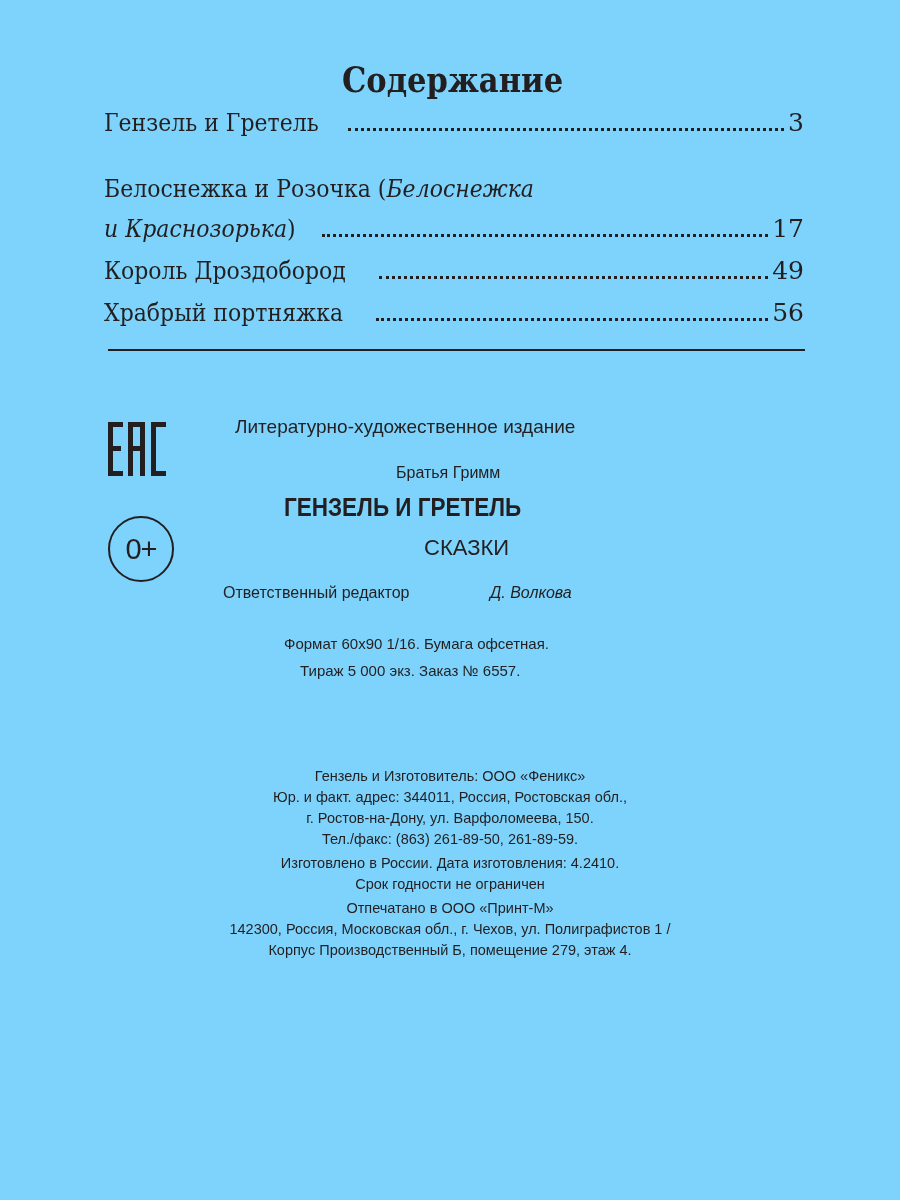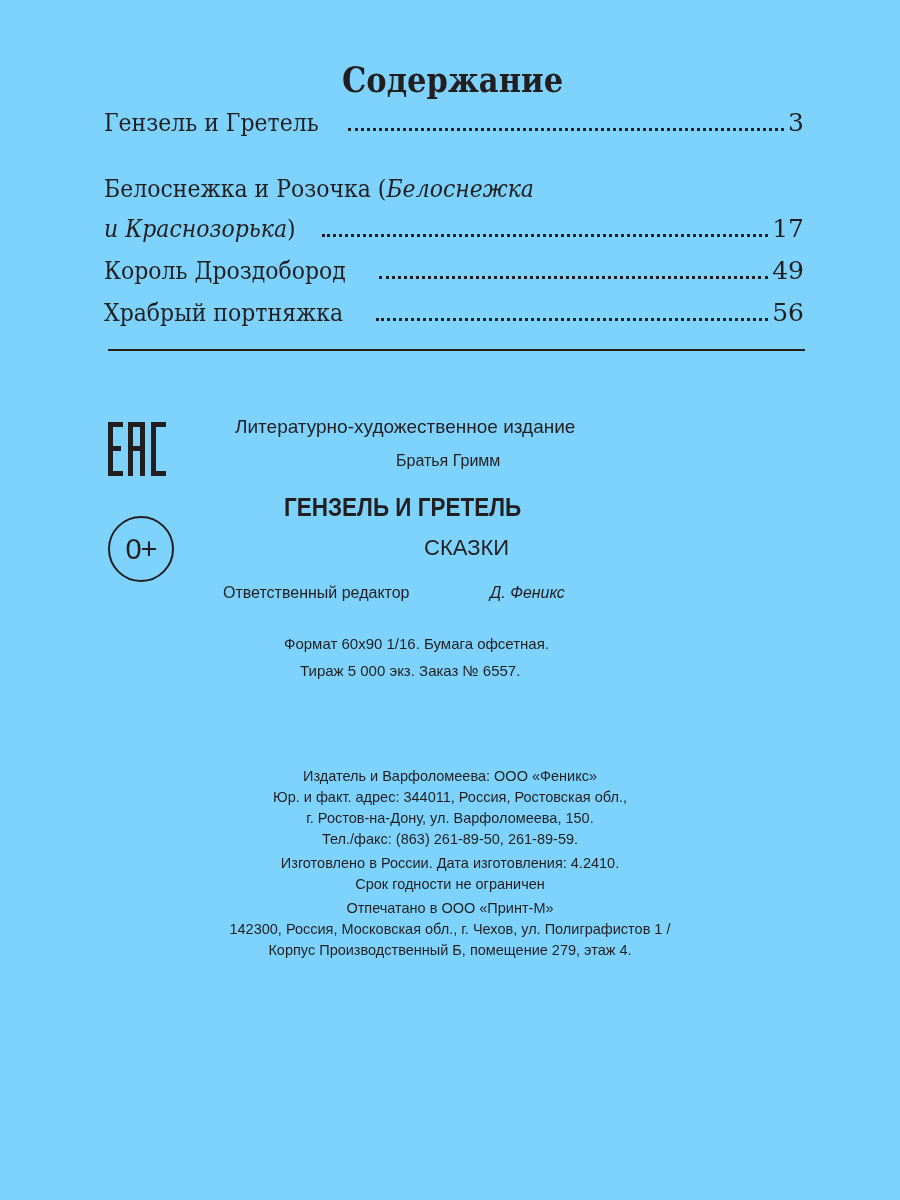--- a/index.html
+++ b/index.html
@@ -25,21 +25,21 @@
   .toc-page { white-space: nowrap; }
   .rule { left: 108px; top: 349px; width: 697px; height: 2px; background: #231f20; }
 
   .eac { left: 108px; top: 422px; width: 58px; height: 54px; }
   .age-badge {
     left: 108px; top: 516px; width: 66px; height: 66px; border: 2px solid #231f20;
     border-radius: 50%; box-sizing: border-box; display: flex; align-items: center;
     justify-content: center; font-size: 29px; letter-spacing: -1px;
   }
   .lit { left: 226px; top: 416px; font-size: 19px; margin-left: 9px; }
-  .author { left: 396px; top: 452px; font-size: 16px; }
+  .author { left: 396px; top: 464px; font-size: 16px; }
   .book-title { left: 284px; top: 493px; font-size: 25px; font-weight: bold; transform: scaleX(0.9); transform-origin: 0 0; }
   .genre { left: 424px; top: 535px; font-size: 22px; }
   .editor-role { left: 223px; top: 584px; font-size: 16px; }
   .editor-name { left: 490px; top: 584px; font-size: 16px; font-style: italic; }
   .fmt { left: 284px; top: 635px; font-size: 15px; }
   .print { left: 300px; top: 662px; font-size: 15px; }
 
   .imprint { font-family: "Liberation Sans", sans-serif; font-size: 14.5px; text-align: center; white-space: nowrap; position: absolute; left: 0; width: 900px; }
 </style>
 </head>
@@ -93,25 +93,25 @@
     </g>
   </svg>
 
   <div class="abs age-badge">0+</div>
 
   <div class="abs lit">Литературно-художественное издание</div>
   <div class="abs author">Братья Гримм</div>
   <div class="abs book-title">ГЕНЗЕЛЬ И ГРЕТЕЛЬ</div>
   <div class="abs genre">СКАЗКИ</div>
   <div class="abs editor-role">Ответственный редактор</div>
-  <div class="abs editor-name">Д. Феникс</div>
+  <div class="abs editor-name">Д. Волкова</div>
   <div class="abs fmt">Формат 60х90 1/16. Бумага офсетная.</div>
   <div class="abs print">Тираж 5 000 экз. Заказ № 6557.</div>
 
-  <div class="imprint" style="top:768px">Издатель и Варфоломеева: ООО «Феникс»</div>
+  <div class="imprint" style="top:768px">Гензель и Изготовитель: ООО «Феникс»</div>
   <div class="imprint" style="top:789px">Юр. и факт. адрес: 344011, Россия, Ростовская обл.,</div>
   <div class="imprint" style="top:810px">г. Ростов-на-Дону, ул. Варфоломеева, 150.</div>
   <div class="imprint" style="top:831px">Тел./факс: (863) 261-89-50, 261-89-59.</div>
   <div class="imprint" style="top:855px">Изготовлено в России. Дата изготовления: 4.2410.</div>
   <div class="imprint" style="top:876px">Срок годности не ограничен</div>
   <div class="imprint" style="top:900px">Отпечатано в ООО «Принт-М»</div>
   <div class="imprint" style="top:921px">142300, Россия, Московская обл., г. Чехов, ул. Полиграфистов 1 /</div>
   <div class="imprint" style="top:942px">Корпус Производственный Б, помещение 279, этаж 4.</div>
 </div>
 

